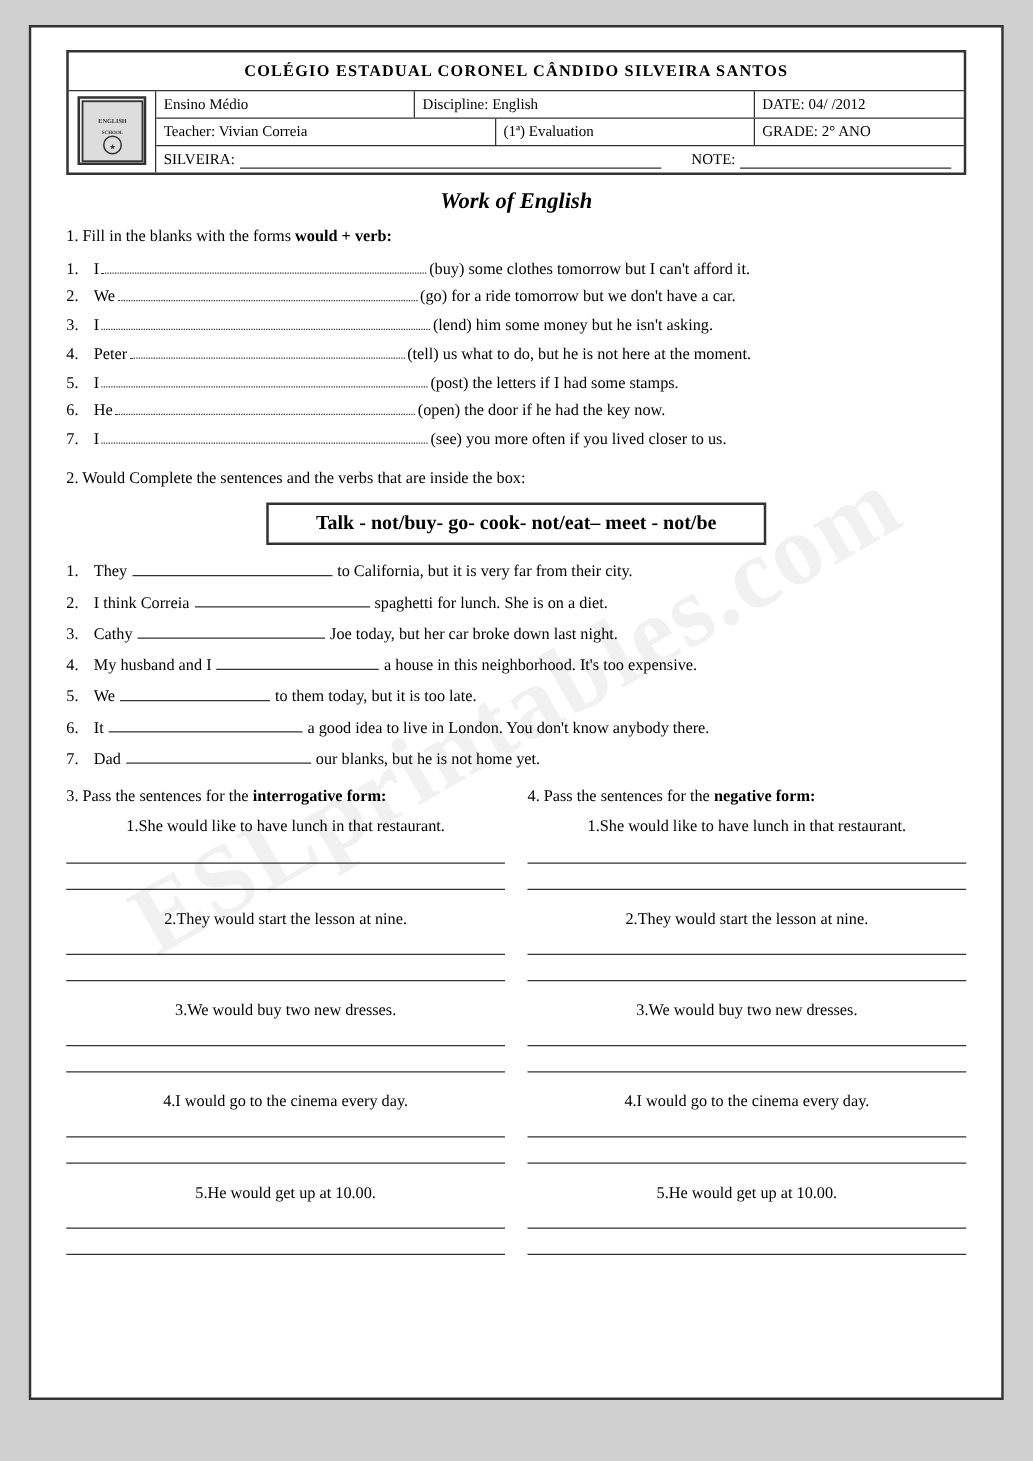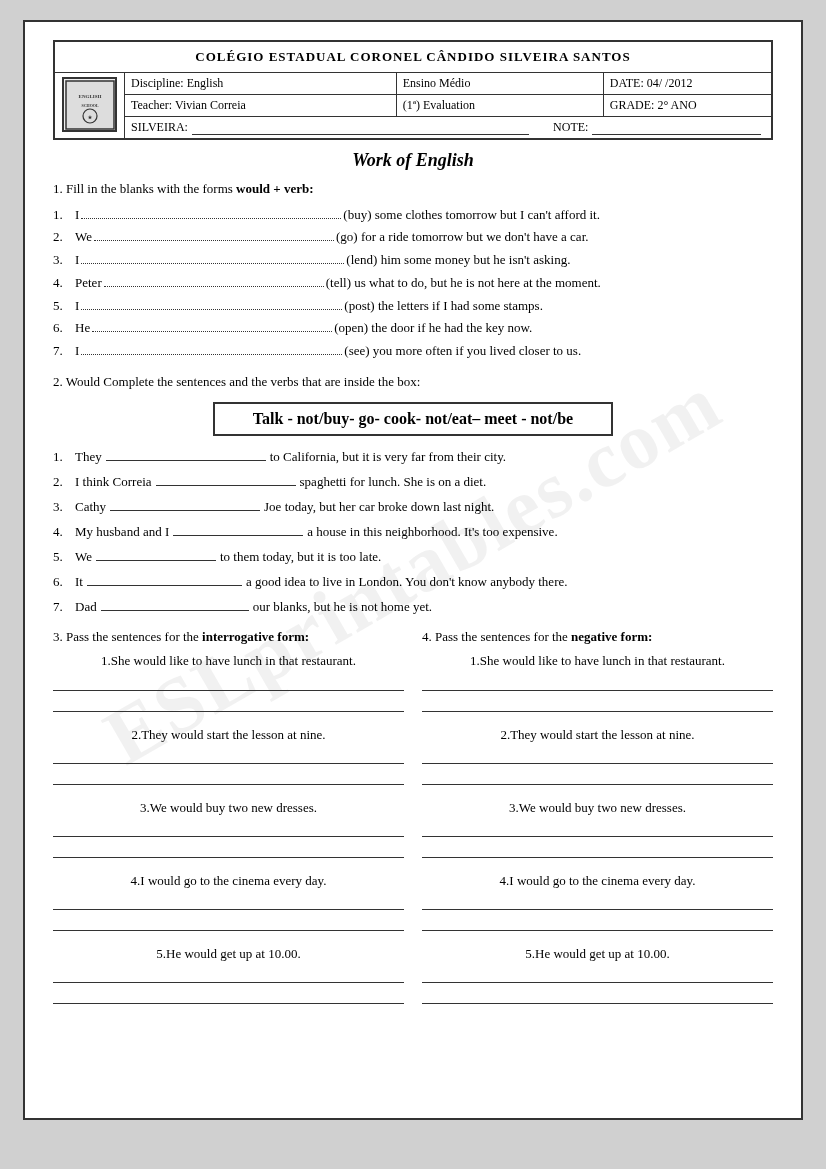--- a/index.html
+++ b/index.html
@@ -222,26 +222,26 @@
               <text x="25" y="18" text-anchor="middle" font-size="5" font-weight="bold" fill="#333">ENGLISH</text>
               <text x="25" y="27" text-anchor="middle" font-size="4" fill="#333">SCHOOL</text>
               <circle cx="25" cy="36" r="7" fill="none" stroke="#333" stroke-width="1.2"></circle>
               <text x="25" y="39" text-anchor="middle" font-size="5" fill="#333">★</text>
             </svg>
           </div>
         </div>
 
         <div class="header-fields">
           <div class="header-fields-row">
+            <div class="hf-cell hf-cell-mid">
+              <span>Ensino Médio</span>
+            </div>
             <div class="hf-cell hf-cell-wide">
               <span>Discipline:</span>
               <span>English</span>
-            </div>
-            <div class="hf-cell hf-cell-mid">
-              <span>Ensino Médio</span>
             </div>
             <div class="hf-cell hf-cell-right">
               <span>DATE: 04/</span>
               <span>/2012</span>
             </div>
           </div>
           <div class="header-fields-row">
             <div class="hf-cell hf-cell-wide">
               <span>Teacher:</span>
               <span>Vivian Correia</span>

